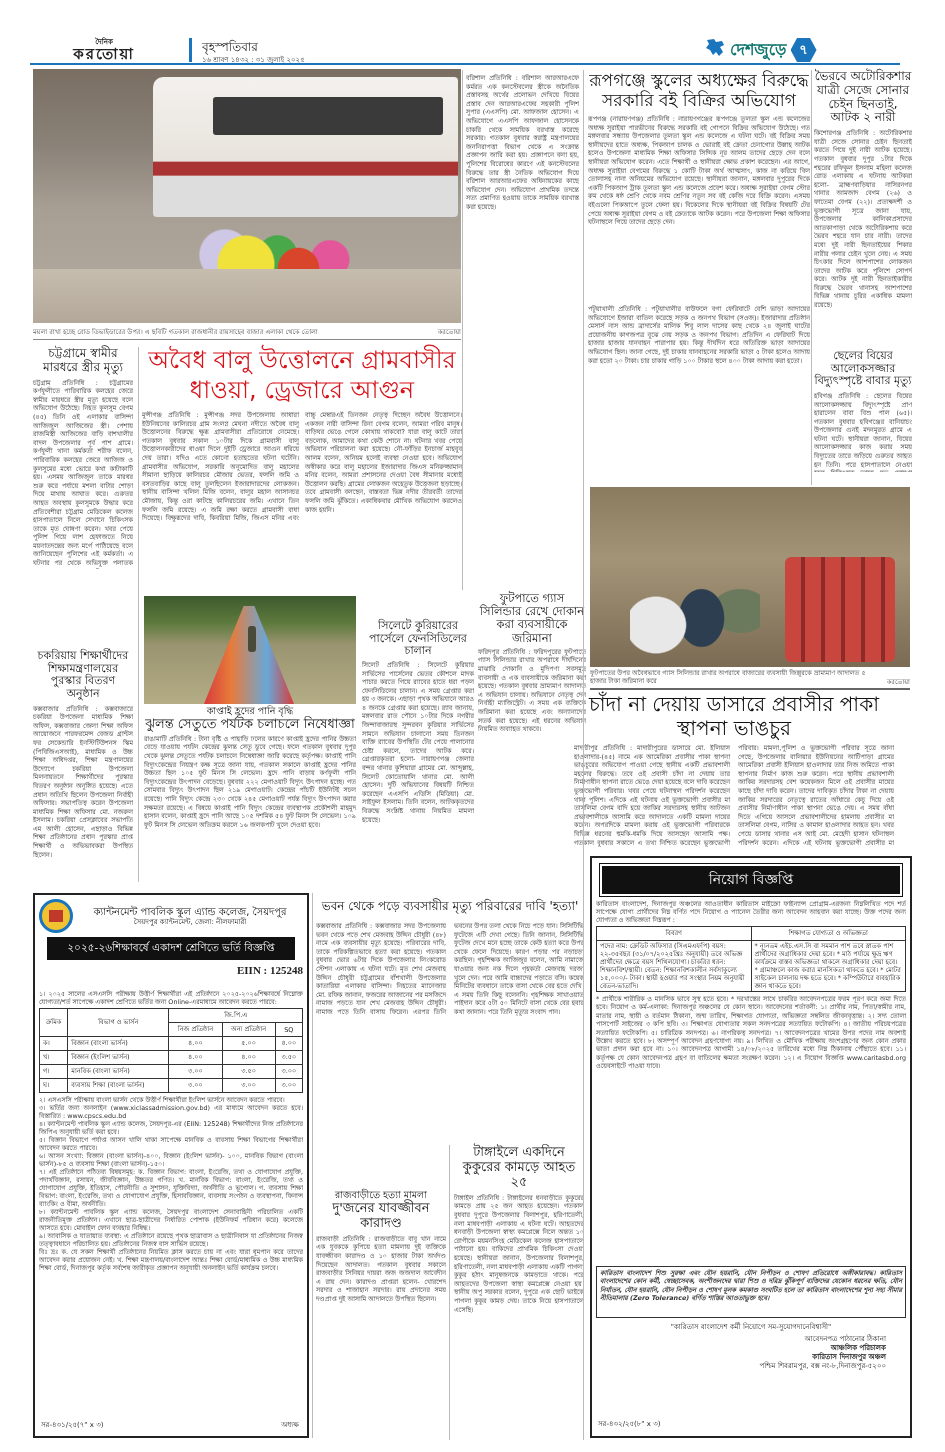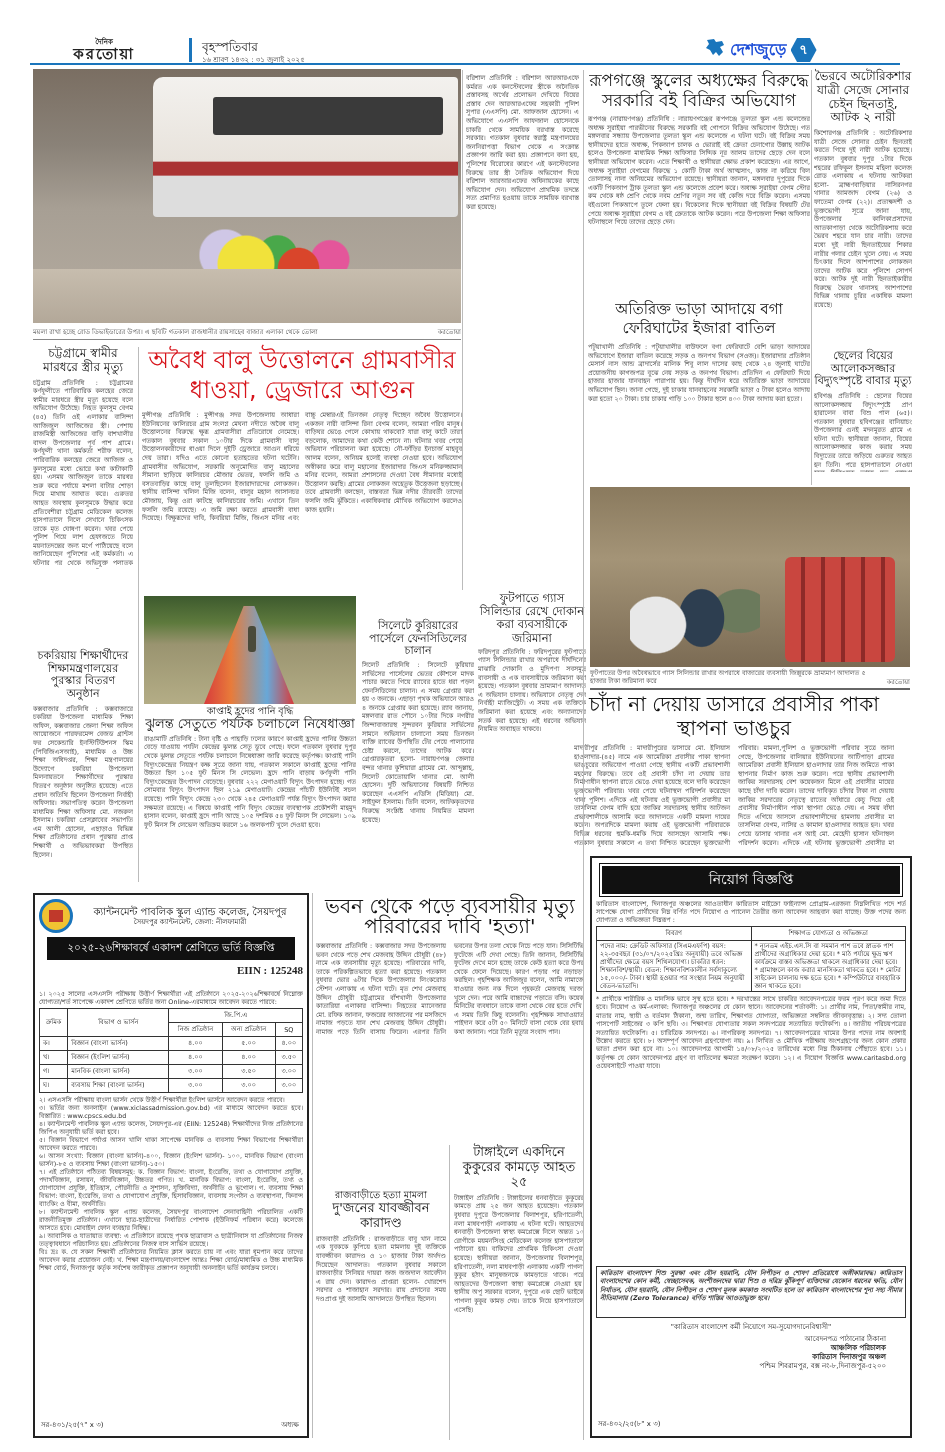--- a/index.html
+++ b/index.html
@@ -27,21 +27,21 @@
   </div>
   <div class="abs" style="left:189px;top:38px;width:3px;height:24px;background:#1a75bc;"></div>
   <div class="abs" style="left:202px;top:38px;font-size:12px;font-family:'DejaVu Sans',sans-serif;">বৃহস্পতিবার</div>
   <div class="abs" style="left:202px;top:54px;font-size:7px;font-family:'DejaVu Sans',sans-serif;color:#333;">১৬ শ্রাবণ ১৪৩২ : ৩১ জুলাই ২০২৫</div>
   <div class="abs" style="left:704px;top:38px;height:24px;display:flex;align-items:center;gap:4px;">
     <span>
       <svg width="22" height="20" viewBox="0 0 22 20">
           <path d="M3 2 L10 1 L12 4 L18 3 L20 7 L16 9 L19 14 L15 18 L12 14 L9 17 L6 12 L2 10 L5 6 Z" fill="#1a75bc"></path>
         </svg>
     </span>
-    <span style="font-family:'DejaVu Sans',sans-serif;font-size:16px;font-weight:bold;color:#1d4ed8;">দেশজুড়ে</span>
+    <span style="font-family:'DejaVu Sans',sans-serif;font-size:16px;font-weight:bold;color:#0f766e;">দেশজুড়ে</span>
     <span style="display:inline-flex;width:26px;height:24px;background:#1a75bc;color:#fff;align-items:center;justify-content:center;clip-path:polygon(25% 0,75% 0,100% 50%,75% 100%,25% 100%,0 50%);">
       <span style="font-family:'DejaVu Sans',sans-serif;font-size:13px;font-weight:bold;">৭</span>
     </span>
   </div>
   <div class="abs" style="left:30px;top:63px;width:870px;height:2px;background:#1a75bc;"></div>
 </div>
 
 <div class="abs photo" style="left:33px;top:69px;width:428px;height:254px;background:linear-gradient(180deg,#7a6e62 0%,#8a8278 30%,#a79f94 55%,#b5aca0 100%);">
   <div class="abs" style="left:120px;top:8px;width:305px;height:140px;background:linear-gradient(180deg,#f3f1ee 0%,#e8e3dc 60%,#a33 61%,#a33 70%,#ddd 71%);border-radius:10px 4px 4px 4px;"></div>
   <div class="abs" style="left:180px;top:28px;width:230px;height:38px;background:#3a3a3a;border-radius:3px;"></div>
@@ -65,21 +65,20 @@
   <h2 class="hl" style="font-size:12px;">ভৈরবে অটোরিকশার যাত্রী সেজে সোনার চেইন ছিনতাই, আটক ২ নারী</h2>
   <div class="body-text" style="margin-top:4px;height:212px;">কিশোরগঞ্জ প্রতিনিধি : অটোরিকশার যাত্রী সেজে সোনার চেইন ছিনতাই করতে গিয়ে দুই নারী আটক হয়েছে। গতকাল বুধবার দুপুর ১টার দিকে শহরের রফিকুল ইসলাম মহিলা কলেজ রোড এলাকায় এ ঘটনায় আটকরা হলো- ব্রাহ্মণবাড়িয়ার নাসিরনগর থানার আমজাদ বেগম (২৬) ও ফাতেমা বেগম (২২)। প্রত্যক্ষদর্শী ও ভুক্তভোগী সূত্রে জানা যায়, উপজেলার কালিকাপ্রসাদের আতকাপাড়া থেকে অটোরিকশায় করে ভৈরব শহরে যান চার নারী। তাদের মধ্যে দুই নারী ছিনতাইয়ের শিকার নারীর গলার চেইন খুলে নেয়। এ সময় চিৎকার দিলে আশপাশের লোকজন তাদের আটক করে পুলিশে সোপর্দ করে। আটক দুই নারী ছিনতাইকারীর বিরুদ্ধে ভৈরব থানাসহ আশপাশের বিভিন্ন থানায় চুরির একাধিক মামলা রয়েছে।</div>
 </div>
 
 <div class="abs" style="left:814px;top:350px;width:98px;height:135px;">
   <h2 class="hl" style="font-size:11px;">ছেলের বিয়ের আলোকসজ্জার বিদ্যুৎস্পৃষ্টে বাবার মৃত্যু</h2>
   <div class="body-text" style="margin-top:4px;height:80px;">হবিগঞ্জ প্রতিনিধি : ছেলের বিয়ের আলোকসজ্জায় বিদ্যুৎস্পৃষ্টে প্রাণ হারালেন বাবা বিশু পাল (৬৫)। গতকাল বুধবার হবিগঞ্জের বানিয়াচং উপজেলার গুনই মদনমুরত গ্রামে এ ঘটনা ঘটে। স্থানীয়রা জানান, বিয়ের আলোকসজ্জার কাজ করার সময় বিদ্যুতের তারে জড়িয়ে গুরুতর আহত হন তিনি। পরে হাসপাতালে নেওয়া হলে চিকিৎসক তাকে মৃত ঘোষণা করেন।</div>
 </div>
 
 <div class="abs" style="left:588px;top:300px;width:222px;height:190px;">
-  <h2 class="hl" style="font-size:15px;line-height:19px;">অতিরিক্ত ভাড়া আদায়ে বগা ফেরিঘাটের ইজারা বাতিল</h2>
   <div class="body-text" style="margin-top:5px;height:135px;">পটুয়াখালী প্রতিনিধি : পটুয়াখালীর বাউফলে বগা ফেরিঘাটে বেশি ভাড়া আদায়ের অভিযোগে ইজারা বাতিল করেছে সড়ক ও জনপথ বিভাগ (সওজ)। ইজারাদার প্রতিষ্ঠান মেসার্স নাস আন্ড ব্রাদার্সের মালিক শিবু লাল দাসের কাছ থেকে ২৪ জুলাই ঘাটের প্রয়োজনীয় কাগজপত্র বুঝে নেয় সড়ক ও জনপথ বিভাগ। প্রতিদিন এ ফেরিঘাট দিয়ে হাজার হাজার যানবাহন পারাপার হয়। কিন্তু দীর্ঘদিন ধরে অতিরিক্ত ভাড়া আদায়ের অভিযোগ ছিল। জানা গেছে, দুই চাকার যানবাহনের সরকারি ভাড়া ৫ টাকা হলেও আদায় করা হতো ২০ টাকা। চার চাকার গাড়ি ১০০ টাকার স্থলে ৪০০ টাকা আদায় করা হতো।</div>
 </div>
 
 <div class="abs" style="left:33px;top:347px;width:100px;height:250px;">
   <h2 class="hl" style="font-size:12px;">চট্টগ্রামে স্বামীর মারধরে স্ত্রীর মৃত্যু</h2>
   <div class="body-text" style="margin-top:4px;height:190px;">চট্টগ্রাম প্রতিনিধি : চট্টগ্রামের কর্ণফুলীতে পারিবারিক কলহের জেরে স্বামীর মারধরে স্ত্রীর মৃত্যু হয়েছে বলে অভিযোগ উঠেছে। নিহত কুলসুম বেগম (৪৫) তিনি ওই এলাকার বাসিন্দা আজিজুল আজিজের স্ত্রী। পেশায় রাজমিস্ত্রী আজিজের বাড়ি বাশখালীর বাদল উপজেলার পূর্ব পাশ গ্রামে। কর্ণফুলী থানা কর্মকর্তা শরীফ বলেন, পারিবারিক কলহের জেরে আজিজ ও কুলসুমের মধ্যে ভোরে কথা কাটাকাটি হয়। এসময় আজিজুল তাকে মারধর শুরু করে পর্যায়ে মশলা বাটার শোড়া দিয়ে মাথায় আঘাত করে। গুরুতর আহত অবস্থায় কুলসুমকে উদ্ধার করে প্রতিবেশীরা চট্টগ্রাম মেডিকেল কলেজ হাসপাতালে নিলে সেখানে চিকিৎসক তাকে মৃত ঘোষণা করেন। খবর পেয়ে পুলিশ গিয়ে লাশ হেফাজতে নিয়ে ময়নাতদন্তের জন্য মর্গে পাঠিয়েছে বলে জানিয়েছেন পুলিশের এই কর্মকর্তা। এ ঘটনার পর থেকে অভিযুক্ত পলাতক আছে তাকে ধরতে অভিযানে আছে পুলিশ।</div>
 </div>
 
 <div class="abs" style="left:142px;top:345px;width:320px;height:230px;">
   <h1 class="hl hl-red" style="font-size:24px;line-height:30px;padding:0 4px;">অবৈধ বালু উত্তোলনে গ্রামবাসীর ধাওয়া, ড্রেজারে আগুন</h1>
@@ -117,21 +116,21 @@
 <div class="abs caption" style="left:590px;top:669px;width:280px;font-size:6.4px;line-height:8px;">ফুটপাতের উপর অবৈধভাবে গ্যাস সিলিন্ডার রাখার অপরাধে বাজারের ব্যবসায়ী জিল্লুরকে ভ্রাম্যমাণ আদালত ৫ হাজার টাকা জরিমানা করে</div>
 <div class="abs caption" style="left:872px;top:677px;width:38px;text-align:right;">করতোয়া</div>
 <div class="abs rule" style="left:590px;top:688px;width:320px;height:2px;background:#666;"></div>
 
 <div class="abs" style="left:574px;top:692px;width:320px;height:160px;">
   <h1 class="hl" style="font-size:20px;line-height:24px;">চাঁদা না দেয়ায় ডাসারে প্রবাসীর পাকা স্থাপনা ভাঙচুর</h1>
   <div class="body-text" style="margin-top:4px;height:108px;column-count:2;column-gap:8px;">মাদারীপুর প্রতিনিধি : মাদারীপুরের ডাসারে মো. ইলিয়াস হাওলাদার-(৪৫) নামে এক আমেরিকা প্রবাসীর পাকা স্থাপনা ভাঙচুরের অভিযোগ পাওয়া গেছে স্থানীয় একটি প্রভাবশালী মহলের বিরুদ্ধে। তবে ওই প্রবাসী চাঁদা না দেয়ায় তার নির্মাণাধীন স্থাপনা রাতে ভেঙে দেয়া হয়েছে বলে দাবি করেছেন ভুক্তভোগী পরিবার। খবর পেয়ে ঘটনাস্থল পরিদর্শন করেছেন থানা পুলিশ। এদিকে এই ঘটনায় ওই ভুক্তভোগী প্রবাসীর মা তাসলিমা বেগম বাদি হয়ে জাকির সরদারসহ স্থানীয় আটজন প্রভাবশালীকে আসামি করে আদালতে একটি মামলা দায়ের করেন। অপরদিকে মামলা করায় ওই ভুক্তভোগী পরিবারকে বিভিন্ন ধরনের হুমকি-ধমকি দিয়ে আসছেন আসামি পক্ষ। গতকাল বুধবার সকালে এ তথ্য নিশ্চিত করেছেন ভুক্তভোগী পরিবার। মামলা,পুলিশ ও ভুক্তভোগী পরিবার সূত্রে জানা গেছে, উপজেলার বালিয়ার ইউনিয়নের আটিপাড়া গ্রামের আমেরিকা প্রবাসী ইলিয়াস হাওলাদার তার নিজ জমিতে পাকা স্থাপনার নির্মাণ কাজ শুরু করেন। পরে স্থানীয় প্রভাবশালী জাকির সরদারসহ বেশ কয়েকজন মিলে ওই প্রবাসীর মায়ের কাছে চাঁদা দাবি করেন। তাদের দাবিকৃত চাঁদার টাকা না দেয়ায় জাকির সরদারের নেতৃত্বে রাতের আঁধারে কেচু দিয়ে ওই প্রবাসীর নির্মাণাধীন পাকা স্থাপনা ভেঙে দেয়। এ সময় বাঁধা দিতে এগিয়ে আসলে প্রভাবশালীদের হামলায় প্রবাসীর মা তাসলিমা বেগম, নাসির ও কামাল হাওলাদার আহত হন। খবর পেয়ে ডাসার থানার এস আই মো. মেহেদী হাসান ঘটনাস্থল পরিদর্শন করেন। এদিকে এই ঘটনায় ভুক্তভোগী প্রবাসীর মা তাসলিমা বেগম বাদি হয়ে জাকির সরদার, রুপাই সরদার, নুর ইসলাম সরদার, মদন ঢালী, সুরুজ ঢালী, গিয়াসউদ্দিন ঢালী, মতিবার হাওলাদার ও সাত্তার মাতুব্বরসহ স্থানীয় আট জন প্রভাবশালীকে আসামি করে আদালতে একটি চাঁদাবাজি মামলা দায়ের করেন।</div>
 </div>
 
 <div class="abs" style="left:316px;top:896px;width:268px;height:295px;">
-  <h1 class="hl" style="font-size:20px;line-height:20px;">ভবন থেকে পড়ে ব্যবসায়ীর মৃত্যু পরিবারের দাবি 'হত্যা'</h1>
+  <h1 class="hl" style="font-size:12px;line-height:20px;">ভবন থেকে পড়ে ব্যবসায়ীর মৃত্যু পরিবারের দাবি 'হত্যা'</h1>
   <div class="body-text" style="margin-top:6px;height:210px;column-count:2;column-gap:8px;">কক্সবাজার প্রতিনিধি : কক্সবাজার সদর উপজেলায় ভবন থেকে পড়ে শেখ মেজবাহ উদ্দিন চৌধুরী (৪৮) নামে এক ব্যবসায়ীর মৃত্যু হয়েছে। পরিবারের দাবি, তাকে পরিকল্পিতভাবে হত্যা করা হয়েছে। গতকাল বুধবার ভোর ৬টার দিকে উপজেলার লিংকরোড স্টেশন এলাকায় এ ঘটনা ঘটে। মৃত শেখ মেজবাহ উদ্দিন চৌধুরী চট্টগ্রামের বাঁশখালী উপজেলার কাতারিয়া এলাকার বাসিন্দা। নিহতের ম্যানেজার মো. রফিক জানান, ফজরের আজানের পর মসজিদে নামাজ পড়তে যান শেখ মেজবাহ উদ্দিন চৌধুরী। নামাজ পড়ে তিনি বাসায় ফিরেন। এরপর তিনি ভবনের উপর তলা থেকে নিচে পড়ে যান। সিসিটিভি ফুটেজে এটি দেখা গেছে। তিনি জানান, সিসিটিভি ফুটেজ দেখে মনে হচ্ছে তাকে কেউ হত্যা করে উপর থেকে ফেলে দিয়েছে। কারণ পড়ার পর নড়াচড়া করছিল। গৃহশিক্ষক আজিজুর বলেন, আমি নামাজে যাওয়ার জন্য নক দিলে গৃহকর্তা মেজবাহ দরজা খুলে দেন। পরে আমি বাচ্চাদের পড়াতে বসি। কয়েক মিনিটের ব্যবধানে তাকে বাসা থেকে বের হতে দেখি। এ সময় তিনি কিছু বলেননি। গৃহশিক্ষক সাখাওয়াত পাইদান করে ৫টা ৫০ মিনিটে বাসা থেকে বের হবার কথা জানান। পরে তিনি মৃত্যুর সংবাদ পান।</div>
 </div>
 
 <div class="abs" style="left:316px;top:1190px;width:130px;height:250px;">
   <div class="hl" style="font-size:9.5px;">রাজবাড়ীতে হত্যা মামলা</div>
   <h2 class="hl" style="font-size:13px;">দু'জনের যাবজ্জীবন কারাদণ্ড</h2>
   <div class="body-text" style="margin-top:4px;height:190px;">রাজবাড়ী প্রতিনিধি : রাজবাড়ীতে বাবু খান নামে এক যুবককে কুপিয়ে হত্যা মামলায় দুই ব্যক্তিকে যাবজ্জীবন কারাদণ্ড ও ১০ হাজার টাকা অর্থদণ্ড দিয়েছেন আদালত। গতকাল বুধবার সকালে রাজবাড়ীর সিনিয়র দায়রা জজ জজদাল আবেদীন এ রায় দেন। কারাদণ্ড প্রাপ্তরা হলেন- খোরশেদ সরদার ও শাজাহান সরদার। রায় প্রদানের সময় দণ্ডপ্রাপ্ত দুই আসামি আদালতে উপস্থিত ছিলেন।</div>
 </div>
 
 <div class="abs" style="left:454px;top:1145px;width:130px;height:295px;">

